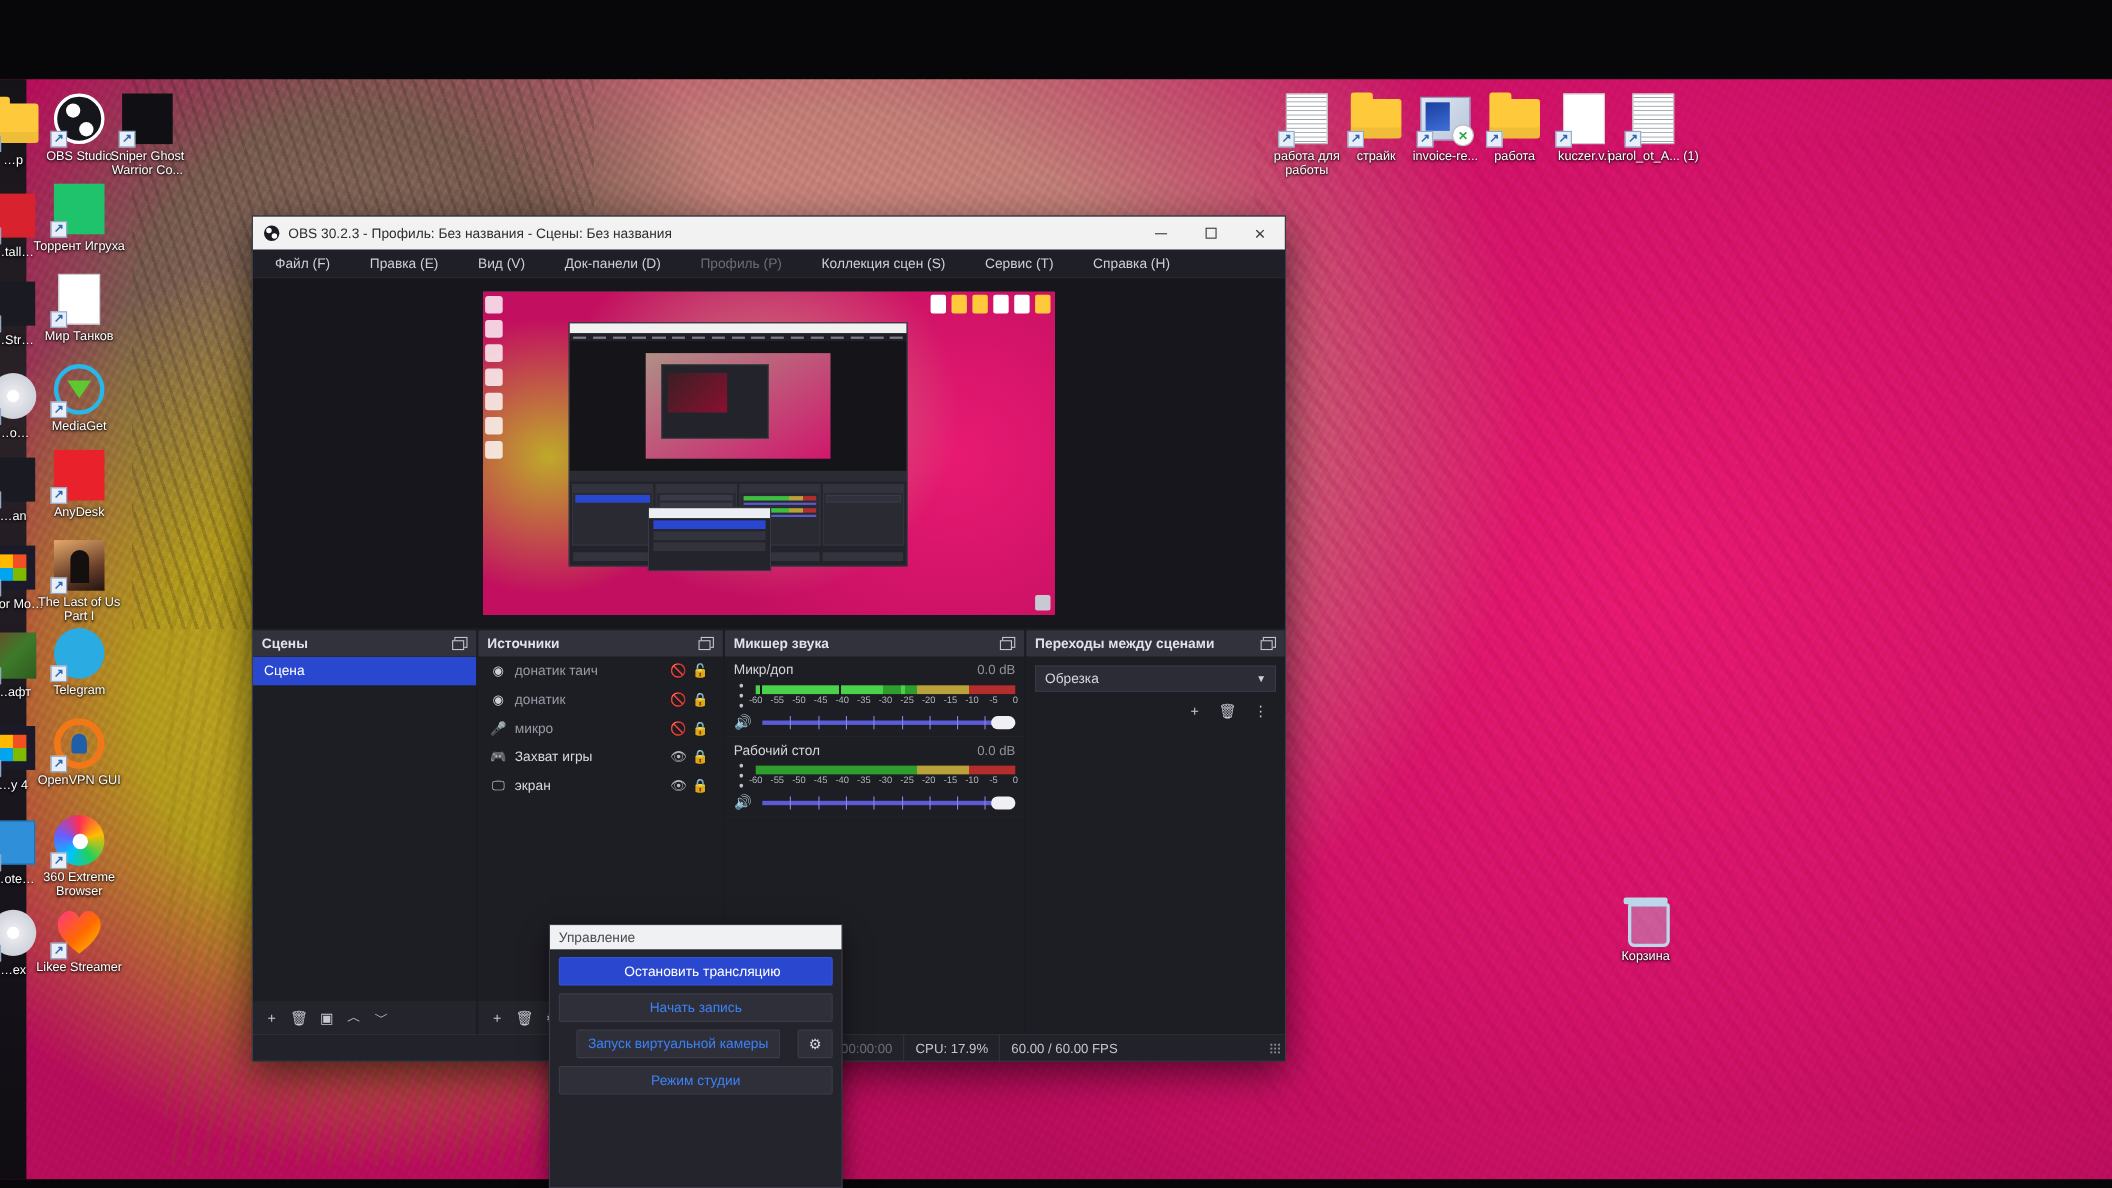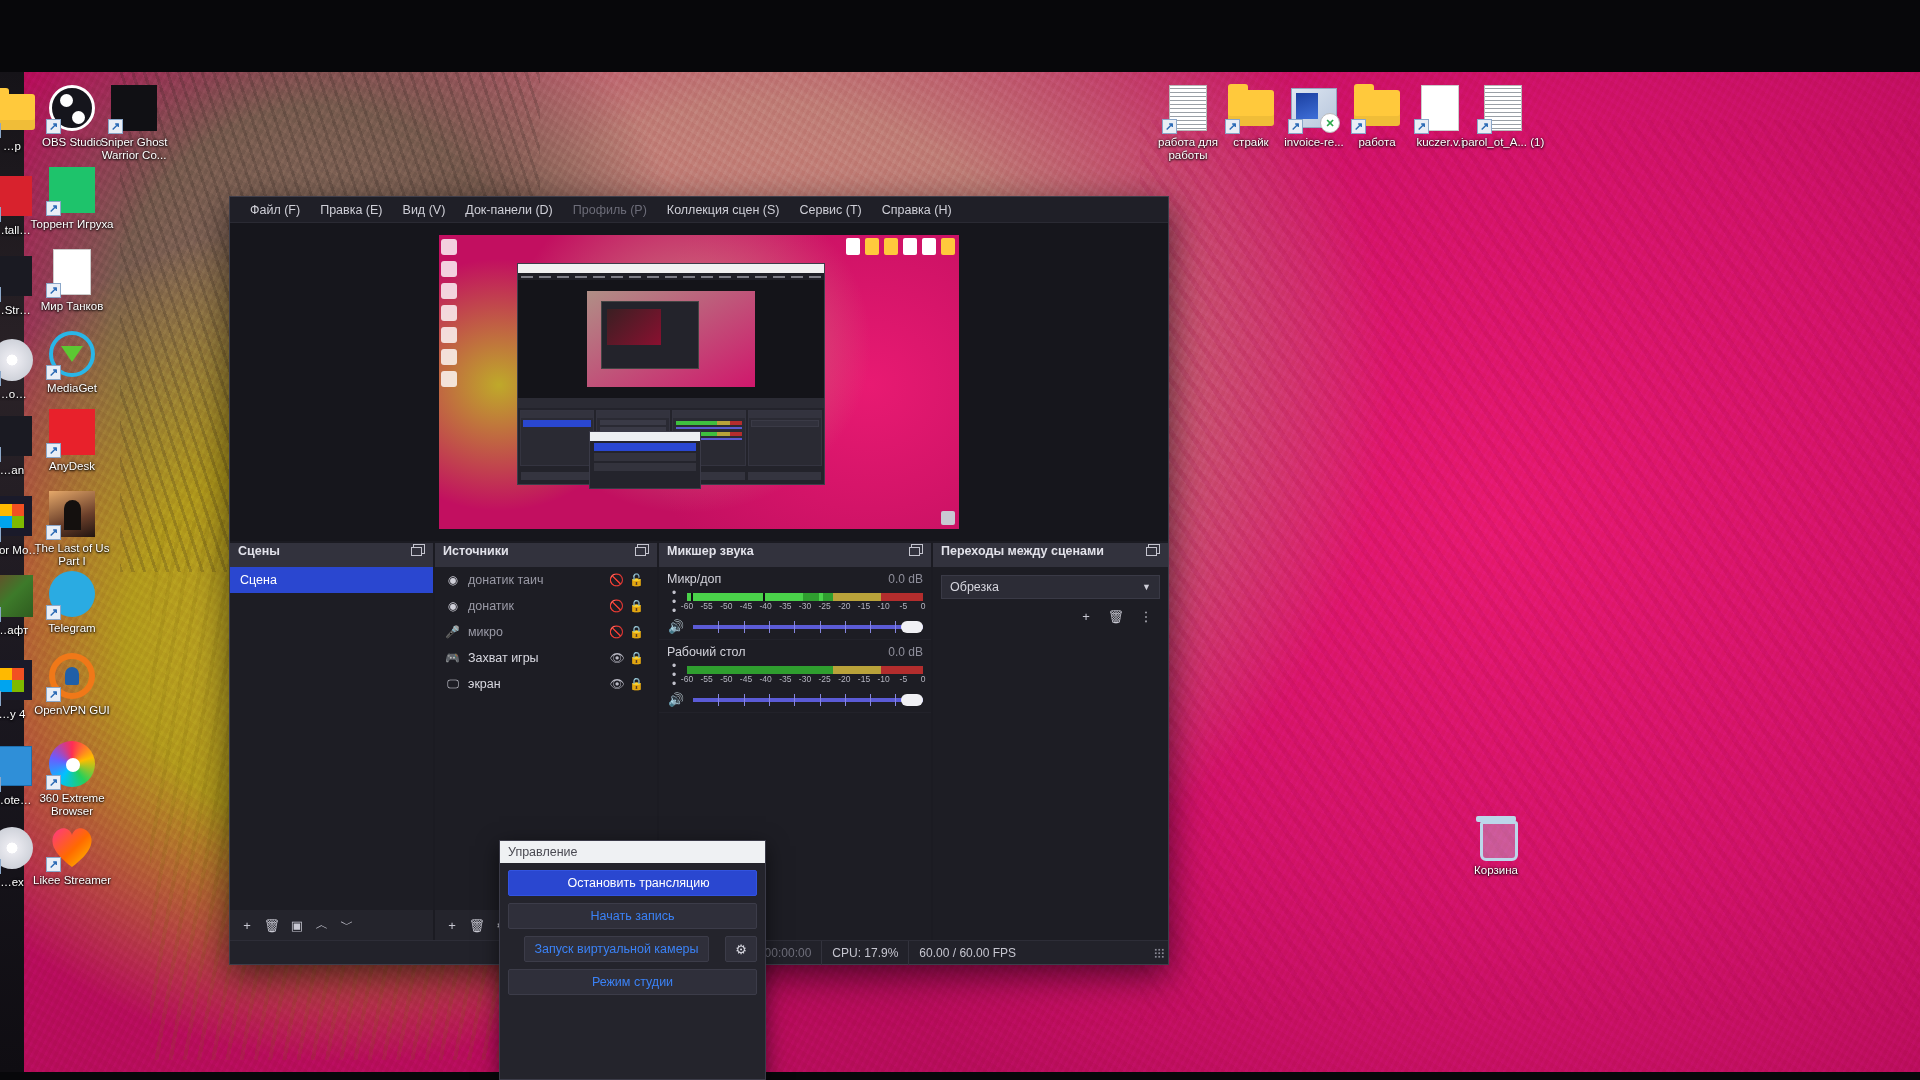--- a/index.html
+++ b/index.html
@@ -123,21 +123,21 @@
   .tb-logo:after{content:'';position:absolute;left:7px;top:7px;width:5px;height:5px;border-radius:50%;background:#fff;}
   .tb-title { font-size: 12.5px; color:#2e2e2e; }
   .tb-btns { margin-left:auto; display:flex; height:30px; }
   .tb-btn { width:45px; height:30px; display:flex; align-items:center; justify-content:center;
      font-size:13px; color:#3a3a3a; }
   .tb-min i{display:block;width:11px;height:1px;background:#3a3a3a;}
   .tb-max i{display:block;width:10px;height:10px;border:1px solid #3a3a3a;}
 
   .menubar {
     height: 26px; background:#1f1f27; display:flex; align-items:center;
-    padding-left: 10px; gap: 0; flex:0 0 auto; border-bottom:1px solid #2a2a33;
+    padding-left: 10px; gap: 16px; flex:0 0 auto; border-bottom:1px solid #2a2a33;
   }
   .menu-item { padding: 4px 10px; font-size:12.5px; color:#cfcfd7; border-radius:2px; }
   .menu-item.disabled { color:#6c6c78; }
 
   .preview-wrap { flex:0 0 auto; height: 318px; background:#16161c; display:flex;
      align-items:center; justify-content:center; }
   .preview {
     width: 520px; height: 294px; background:#0d0d12; position:relative; overflow:hidden;
   }
   
@@ -197,22 +197,22 @@
     background:#2f2f39; border:1px solid #3c3c49; color:#cfcfd8;
     padding: 5px 12px; font-size:12px; border-radius:3px; display:flex; align-items:center; gap:6px;
   }
   .gear-g { width:12px;height:12px;border-radius:50%;border:3px solid #cfcfd8;position:relative; }
   .filt-g { width:11px;height:12px;border:1.5px solid #cfcfd8;position:relative;}
   .filt-g:after{content:'';position:absolute;left:2px;top:1px;width:3px;height:8px;background:#cfcfd8;box-shadow:4px 0 0 #cfcfd8;}
 
   .docks { flex: 1 1 auto; display: flex; gap: 2px; background:#1b1b22; padding: 2px 0 0; min-height:0; }
   .dock { background:#24242c; display:flex; flex-direction:column; min-width:0; }
   .dock-hd {
-    height:24px; background:#32323d; display:flex; align-items:flex-start;
-    padding: 1px 8px; font-size:12.5px; font-weight:bold; color:#e2e2ea; flex:0 0 auto;
+    height:24px; background:#32323d; display:flex; align-items:center;
+    padding: 11px 8px; font-size:12.5px; font-weight:bold; color:#e2e2ea; flex:0 0 auto;
   }
   .dock-hd .pop { margin-left:auto; width:14px; height:12px; position:relative; }
   .dock-hd .pop:before{content:'';position:absolute;right:0;top:0;width:10px;height:8px;border:1.5px solid #c4c4ce;}
   .dock-hd .pop:after{content:'';position:absolute;left:0;bottom:0;width:9px;height:7px;border:1.5px solid #c4c4ce;background:#32323d;}
   .dock-body { flex:1 1 auto; background:#1d1d24; overflow:hidden; }
   .dock-tools { height:30px; background:#24242c; display:flex; align-items:center; padding:0 6px; gap:3px; flex:0 0 auto;}
   .ttool {
     width:22px; height:21px; display:flex; align-items:center; justify-content:center;
     color:#c8c8d2; font-size:13px; border-radius:2px;
   }
@@ -504,20 +504,33 @@
 
   <div class="dicon" id="bin" style="left: 1450px; top: 812px;">
     <div class="glyph">
         <div class="ic-bin"></div>
       </div>
     <div class="lbl">Корзина</div>
   </div>
 
   <div id="obs">
 
+    <div class="titlebar">
+      <div class="tb-logo"></div>
+      <div class="tb-title">OBS 30.2.3 - Профиль: Без названия - Сцены: Без названия</div>
+      <div class="tb-btns">
+        <div class="tb-btn tb-min">
+            <i></i>
+          </div>
+        <div class="tb-btn tb-max">
+            <i></i>
+          </div>
+        <div class="tb-btn close">✕</div>
+      </div>
+    </div>
 
     <div class="menubar" id="menubar">
         <div class="menu-item">Файл (F)</div>
         <div class="menu-item">Правка (E)</div>
         <div class="menu-item">Вид (V)</div>
         <div class="menu-item">Док-панели (D)</div>
         <div class="menu-item disabled">Профиль (P)</div>
         <div class="menu-item">Коллекция сцен (S)</div>
         <div class="menu-item">Сервис (T)</div>
         <div class="menu-item">Справка (H)</div>

